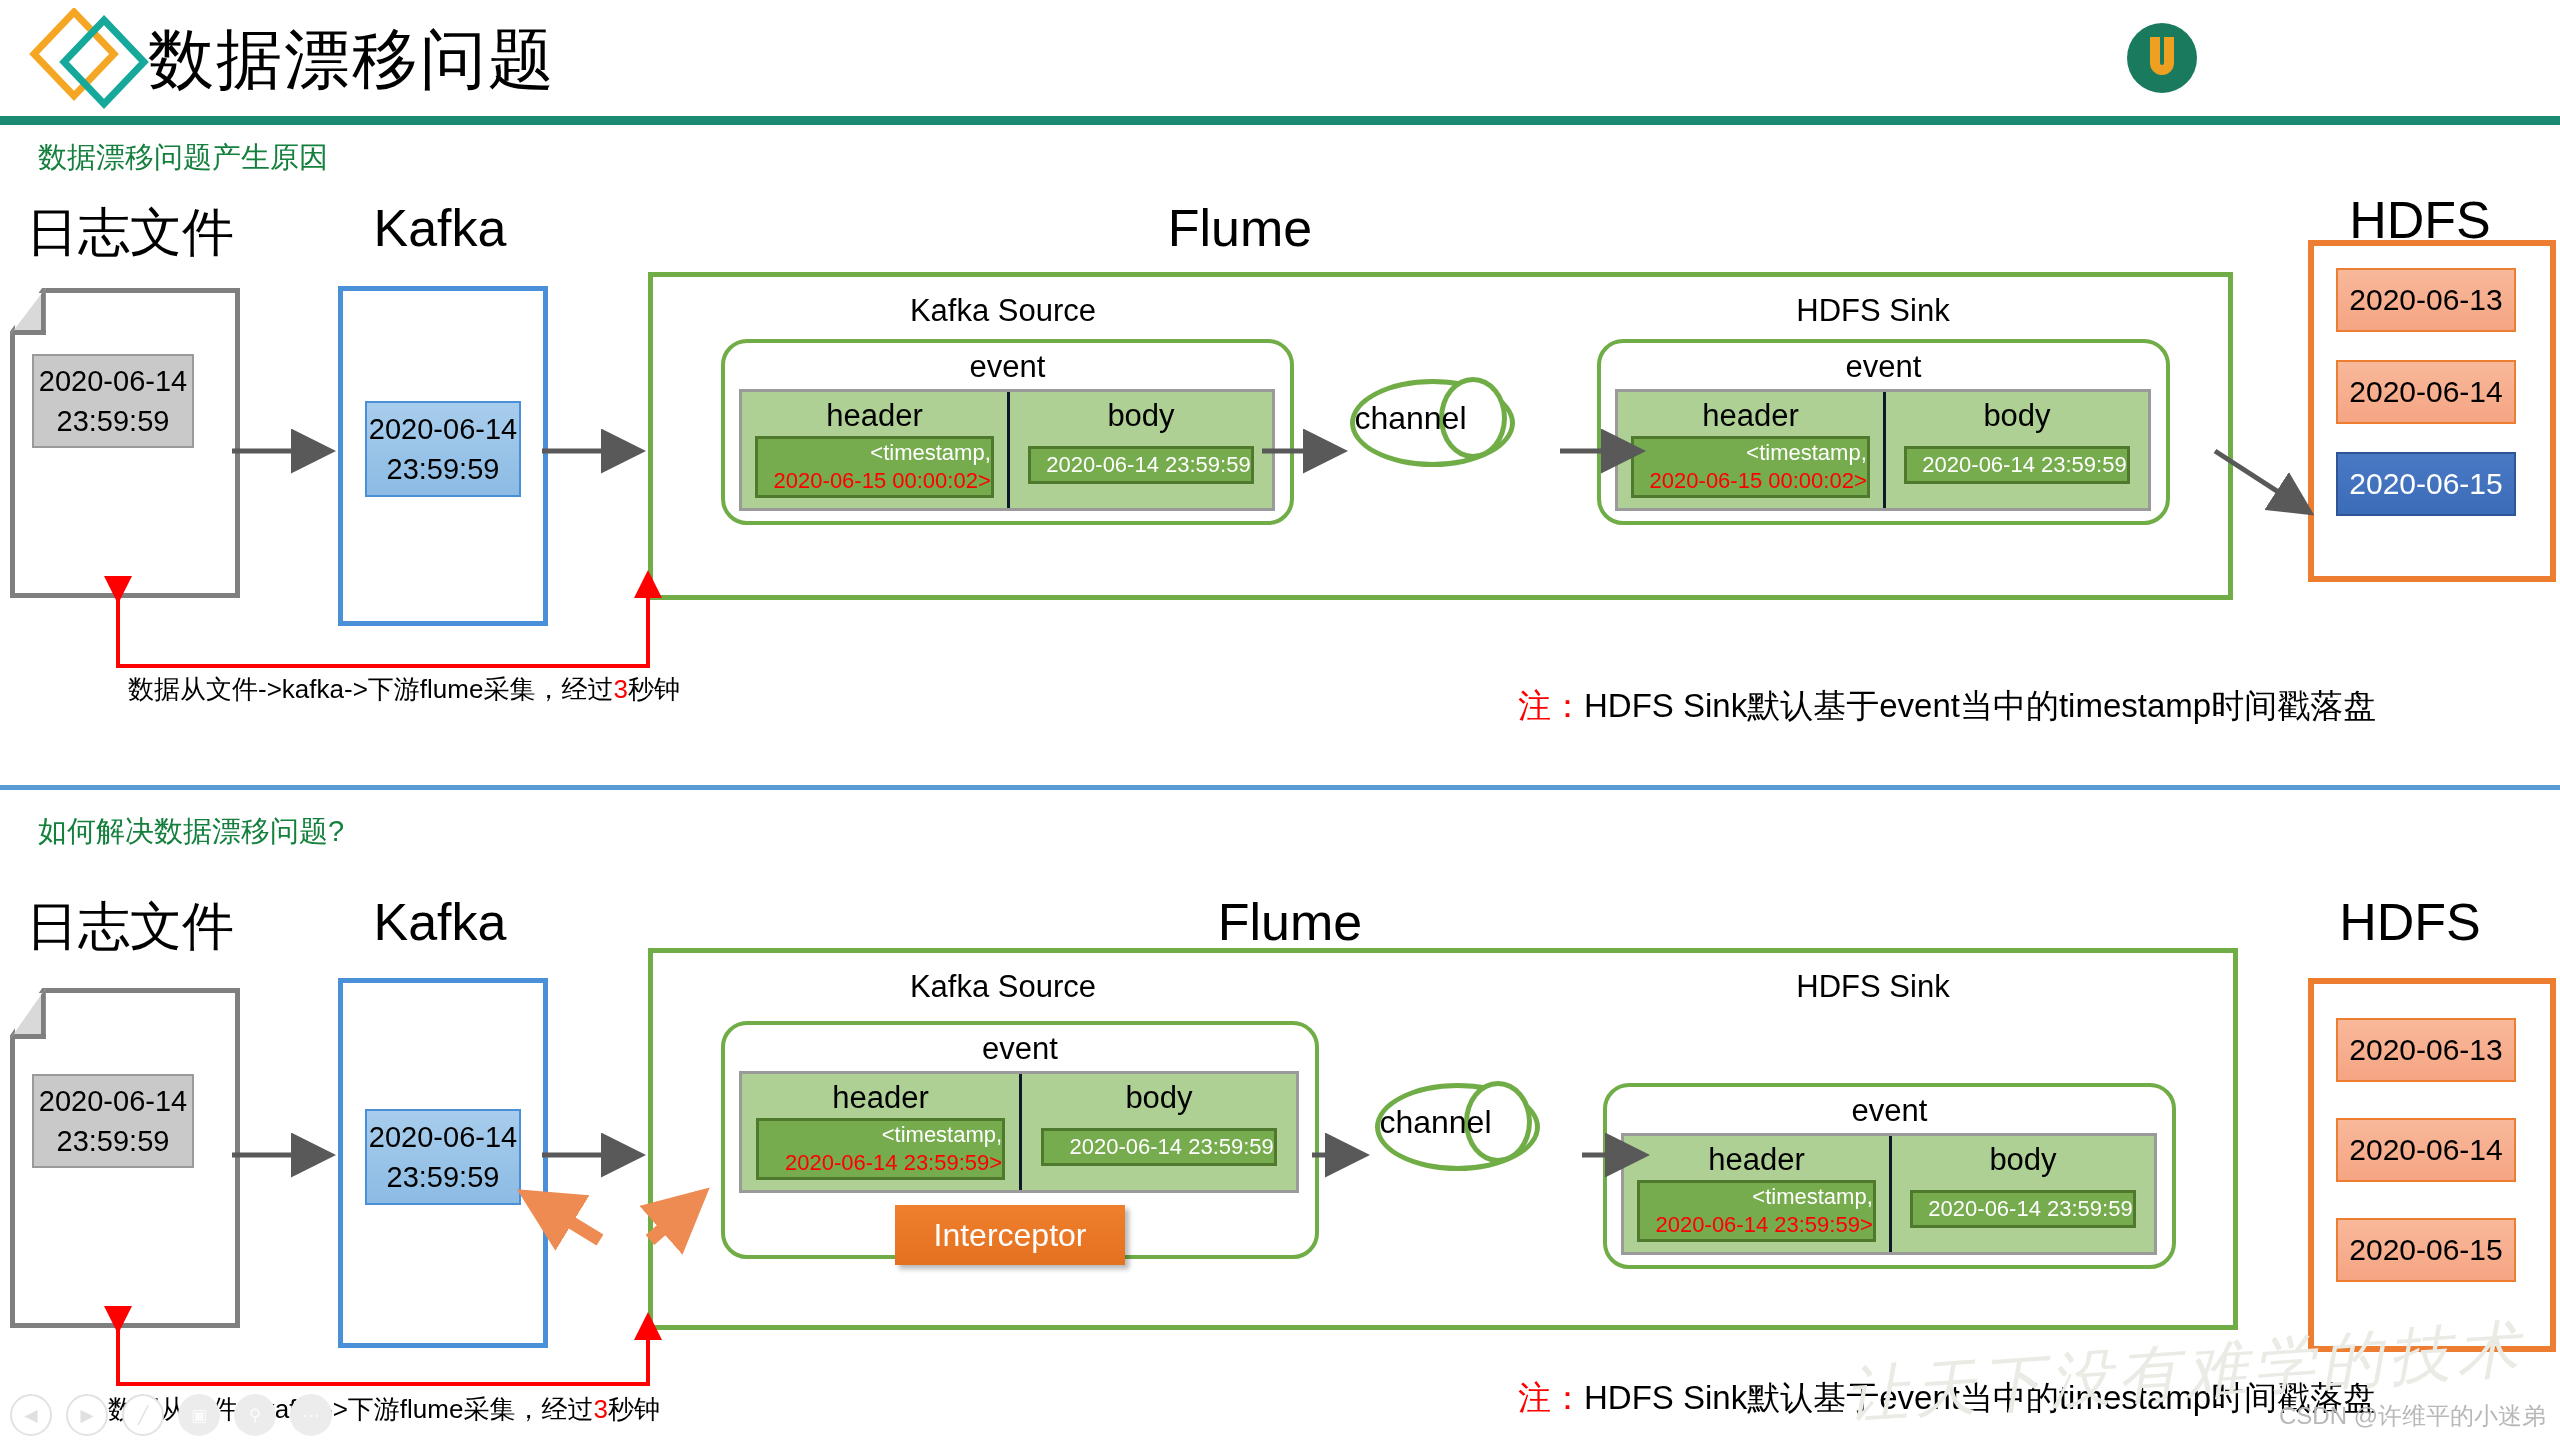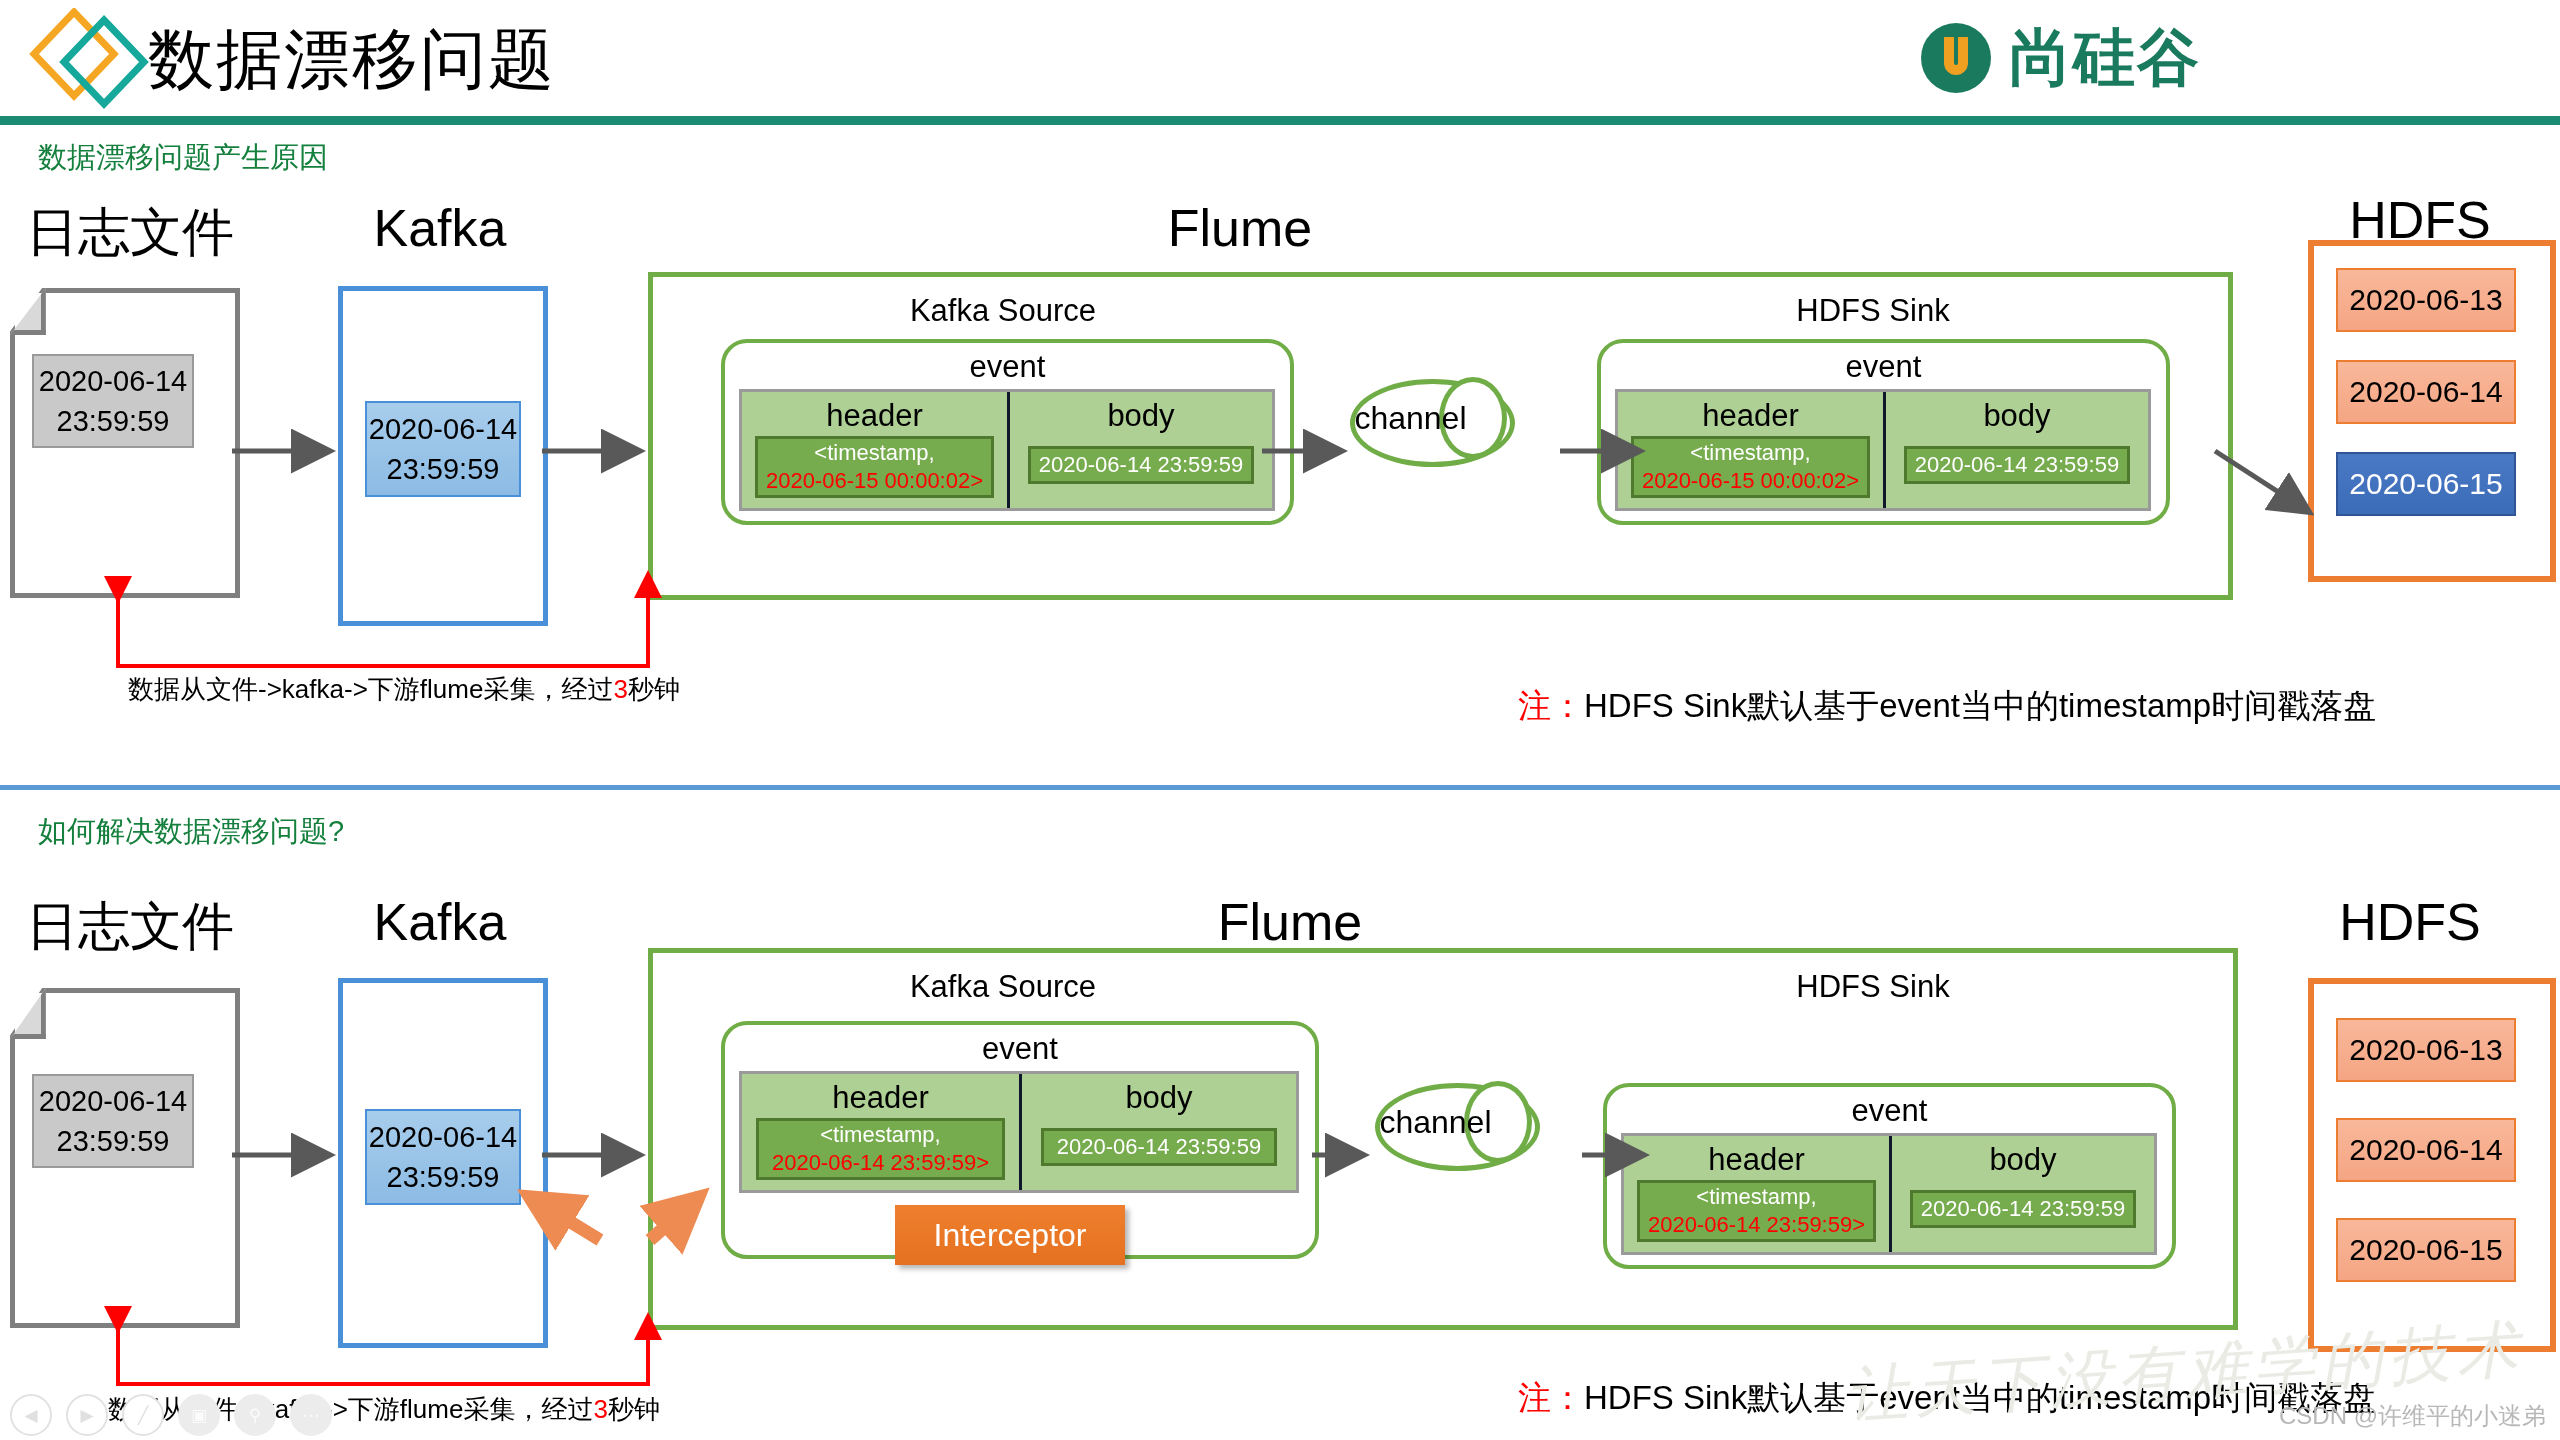--- a/index.html
+++ b/index.html
@@ -51,21 +51,21 @@
   
   .flume-box{position:absolute;border:5px solid #70ad47;background:#fff;}
   .src-box{position:absolute;border:4px solid #70ad47;border-radius:26px;background:#fff;}
   .ev-label{position:absolute;width:100%;text-align:center;font-size:31px;color:#000;}
   .hb-wrap{position:absolute;display:flex;border:3px solid #9a9a9a;box-sizing:border-box;}
   .hb-cell{background:#aed095;position:relative;box-sizing:border-box;
            display:flex;flex-direction:column;align-items:center;}
   .hb-cell + .hb-cell{border-left:3px solid #0f172a;}
   .hb-title{font-size:31px;color:#000;margin-top:6px;}
   .hb-chip{background:#76ab4e;border:3px solid #4f7a2e;color:#fff;
-           display:flex;flex-direction:column;align-items:center;justify-content:center;
+           display:flex;flex-direction:column;align-items:flex-end;justify-content:center;
            text-align:center;box-sizing:border-box;}
   .chip-red{color:#ff0000;}
 
   
   .channel{position:absolute;}
   .channel .body{position:absolute;left:0;top:0;width:100%;height:100%;
        border:5px solid #70ad47;border-radius:50%/50%;background:#fff;}
   .channel .cap{position:absolute;right:-2px;top:-2px;height:calc(100% + 4px);
        width:44%;border:5px solid #70ad47;border-radius:50%;background:#fff;box-sizing:border-box;}
   .channel .txt{position:absolute;left:0;top:0;width:78%;height:100%;
@@ -115,21 +115,20 @@
     </svg>
   </div>
   <div class="abs" id="page-title">数据漂移问题</div>
   <div class="abs" id="brand-logo">
     <div id="brand-mark">
       <svg width="78" height="78" viewBox="0 0 78 78">
         <circle cx="39" cy="39" r="35" fill="#1a7a5e"></circle>
         <path d="M27 18 L27 44 A12 12 0 0 0 51 44 L51 18 L41 18 L41 44 A2 2 0 0 1 37 44 L37 18 Z" fill="#efa020"></path>
       </svg>
     </div>
-    <div id="brand-text">尚硅谷</div>
   </div>
 </div>
 <div class="abs" id="header-rule"></div>
 
 <div class="abs sec-title" style="left:38px;top:138px;">数据漂移问题产生原因</div>
 
 <div class="abs col-label" style="left:20px;top:198px;width:220px;">日志文件</div>
 <div class="abs col-label" style="left:320px;top:198px;width:240px;">Kafka</div>
 <div class="abs col-label" style="left:1040px;top:198px;width:400px;">Flume</div>
 <div class="abs col-label" style="left:2310px;top:190px;width:220px;">HDFS</div>

